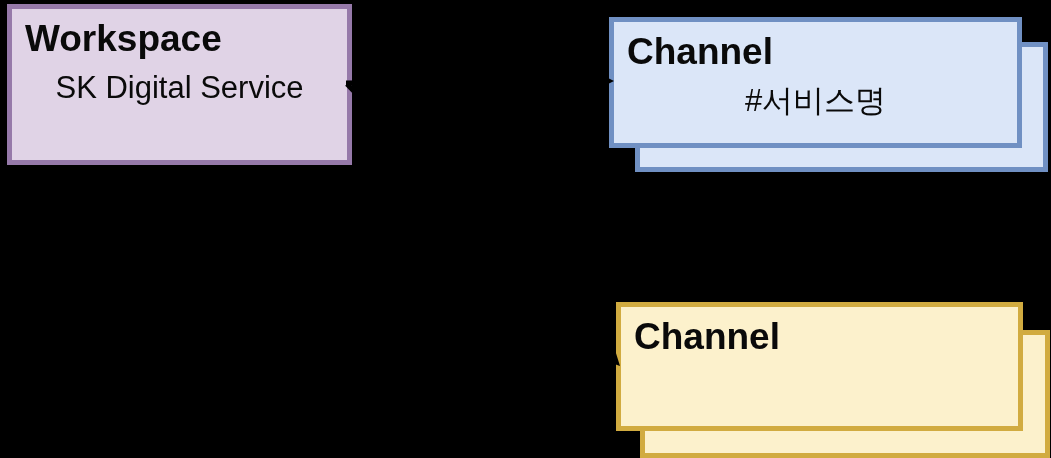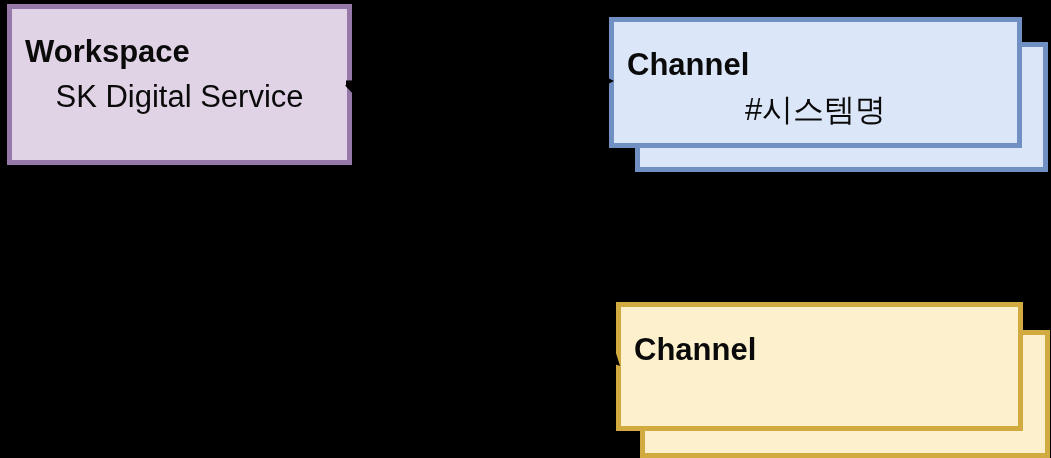--- a/index.html
+++ b/index.html
@@ -15,24 +15,24 @@
     font-family: "Liberation Sans", "DejaVu Sans", sans-serif;
   }
   .node, .stack-back {
     position: absolute;
     box-sizing: border-box;
     border: 5px solid #888;
   }
   .stack-back { z-index: 1; }
   .node { z-index: 2; }
   .node-title {
-    font-size: 31px;
+    font-size: 37px;
     font-weight: bold;
     line-height: 1.3;
-    padding: 23px 0 0 13px;
+    padding: 6px 0 0 13px;
     color: #0a0a0a;
     white-space: nowrap;
   }
   .node-value {
     font-size: 31px;
     line-height: 1.3;
     margin-top: 5px;
     text-align: center;
     color: #0a0a0a;
     white-space: nowrap;
@@ -57,21 +57,21 @@
 <div class="canvas" style="background: rgb(0, 0, 0);">
 
   <div class="node workspace-node" style="background: rgb(224, 211, 230); border-color: rgb(150, 121, 169);">
     <div class="node-title" style="color: rgb(10, 10, 10);">Workspace</div>
     <div class="node-value" style="color: rgb(10, 10, 10);">SK Digital Service</div>
   </div>
 
   <div class="stack-back blue-back" style="background: rgb(219, 230, 248); border-color: rgb(112, 144, 195);"></div>
   <div class="node blue-front" style="background: rgb(219, 230, 248); border-color: rgb(112, 144, 195);">
     <div class="node-title" style="color: rgb(10, 10, 10);">Channel</div>
-    <div class="node-value" style="color: rgb(10, 10, 10);">#시스템명</div>
+    <div class="node-value" style="color: rgb(10, 10, 10);">#서비스명</div>
   </div>
 
   <div class="stack-back yellow-back" style="background: rgb(252, 241, 204); border-color: rgb(209, 171, 64);"></div>
   <div class="node yellow-front" style="background: rgb(252, 241, 204); border-color: rgb(209, 171, 64);">
     <div class="node-title" style="color: rgb(10, 10, 10);">Channel</div>
   </div>
 
   <svg class="connector-layer" width="1051" height="458" viewBox="0 0 1051 458">
     <line x1="346" y1="83" x2="603" y2="81" stroke-width="5" style="stroke: rgb(0, 0, 0);"></line>
     <polygon points="614,81 601,74.5 601,87.5" style="fill: rgb(0, 0, 0);"></polygon>

